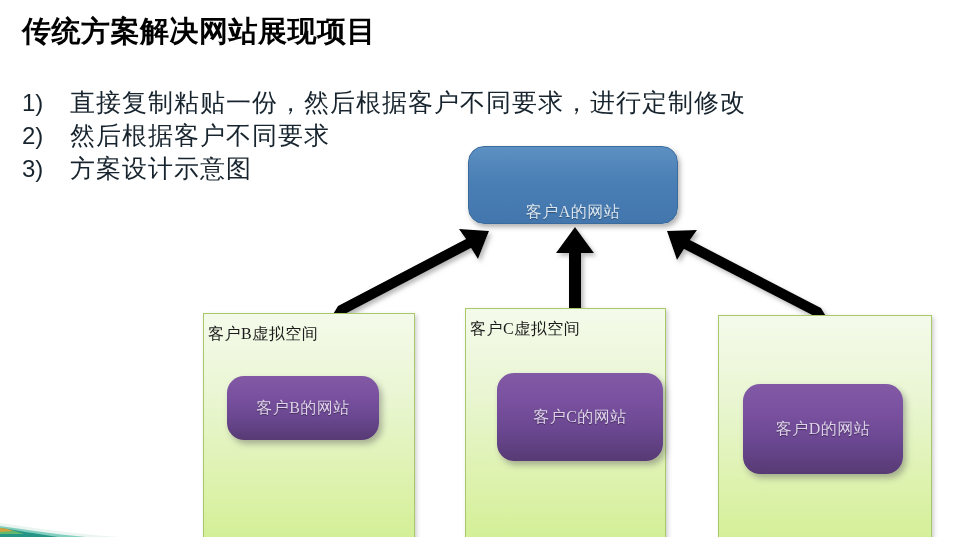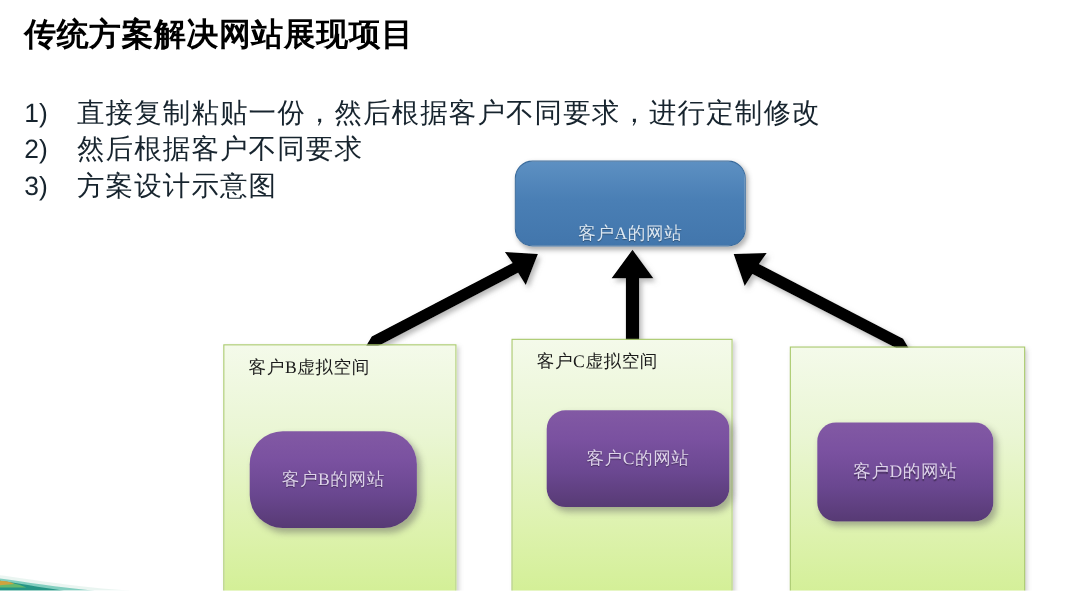--- a/index.html
+++ b/index.html
@@ -85,21 +85,21 @@
   
   .vspace {
     position: absolute;
     box-sizing: border-box;
     border: 1.5px solid #a8c96a;
     background: linear-gradient(180deg, #f4faea 0%, #eaf6d4 35%, #ddf2ad 75%, #d3ef96 100%);
     box-shadow: 2px 2px 4px rgba(120,120,120,0.35);
   }
   .vspace-title {
     position: absolute;
-    left: 22px;
+    left: 4px;
     top: 10px;
     font-size: 16px;
     color: #1b1b1b;
     font-family: "Liberation Serif", "DejaVu Serif", serif;
     letter-spacing: 0.5px;
     white-space: nowrap;
   }
 
   
   .site-box {
@@ -206,21 +206,21 @@
         822,327"></polygon>
     </g>
   </svg>
 
   <div id="box-client-a">
     <span class="box-label">客户A的网站</span>
   </div>
 
   <div class="vspace" style="left:203px; top:313px; width:212px; height:228px;">
     <div class="vspace-title">客户B虚拟空间</div>
-    <div class="site-box" style="left:23px; top:78px; width:152px; height:88px;border-radius:30px;">
+    <div class="site-box" style="left:23px; top:62px; width:152px; height:64px;">
       <span class="box-label">客户B的网站</span>
     </div>
   </div>
 
   <div class="vspace" style="left:465px; top:308px; width:201px; height:233px;">
     <div class="vspace-title">客户C虚拟空间</div>
     <div class="site-box" style="left:31px; top:64px; width:166px; height:88px;">
       <span class="box-label">客户C的网站</span>
     </div>
   </div>

